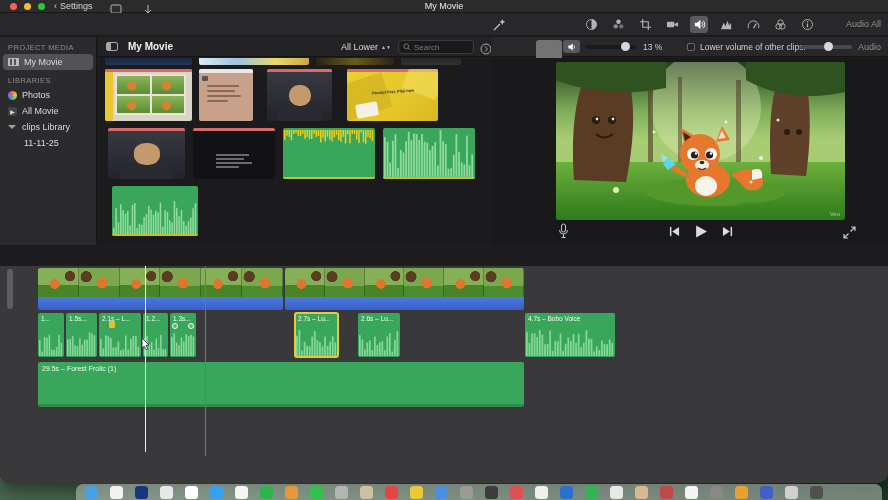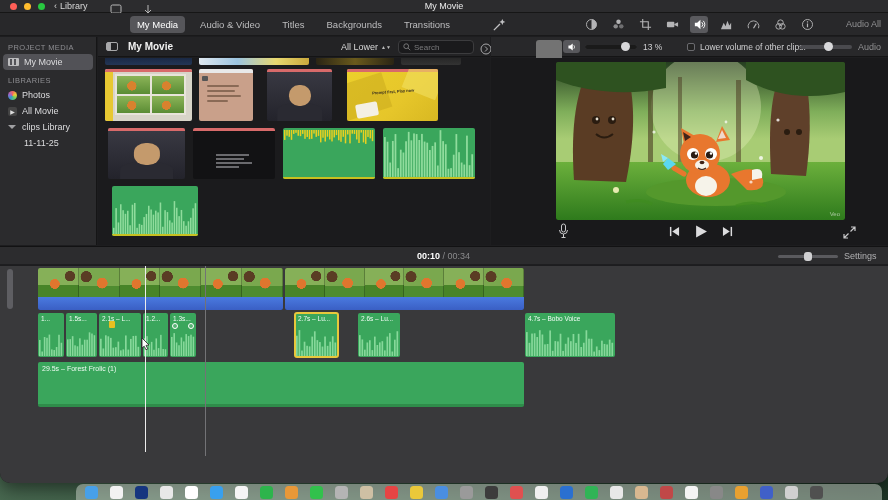--- a/index.html
+++ b/index.html
@@ -158,44 +158,37 @@
 <body>
 
 <div class="window">
 
   <div class="titlebar">
     <span class="tl r"></span>
     <span class="tl y"></span>
     <span class="tl g"></span>
     <span class="back">
       <span>‹</span>
-      <span>Library</span>
+      <span>Settings</span>
     </span>
     <span class="tbicon" style="left:110px">
       <svg viewBox="0 0 14 11">
           <rect x="1" y="1" width="10" height="8" rx="1.5" fill="none" stroke="currentColor"></rect>
           <path d="M11 9l3 2" stroke="currentColor"></path>
         </svg>
     </span>
     <span class="tbicon" style="left:141px">
       <svg viewBox="0 0 14 11">
           <path d="M7 1v7M4 6l3 3 3-3" fill="none" stroke="currentColor"></path>
         </svg>
     </span>
     <span class="tb-title">My Movie</span>
   </div>
 
   <div class="band1">
-    <div class="tabs">
-      <span class="tab active">My Media</span>
-      <span class="tab">Audio &amp; Video</span>
-      <span class="tab">Titles</span>
-      <span class="tab">Backgrounds</span>
-      <span class="tab">Transitions</span>
-    </div>
     <span class="wand">
       <svg viewBox="0 0 16 16">
           <path d="M2 14L8.5 7.5" stroke="currentColor" stroke-width="1.4" fill="none"></path>
           <path d="M11 2l1 2.2 2.2 1-2.2 1-1 2.2-1-2.2-2.2-1 2.2-1z" fill="currentColor"></path>
         </svg>
     </span>
     <div class="icon-strip">
       <span class="ticon">
         <svg viewBox="0 0 14 14">
             <circle cx="7" cy="7" r="5.4" fill="none" stroke="currentColor"></circle>
@@ -586,27 +579,20 @@
           <path d="M1 1v10L8.5 6z" fill="currentColor"></path>
         </svg>
     </div>
     <span class="expand">
       <svg viewBox="0 0 13 13">
           <path d="M8 1h4v4M5 12H1V8M12 1L7.5 5.5M1 12l4.5-4.5" fill="none" stroke="currentColor" stroke-width="1.2"></path>
         </svg>
     </span>
   </div>
 
-  <div class="tltoolbar">
-    <span class="timecode"><span>00:10</span><span class="rest"> / 00:34</span></span>
-    <span class="zslider">
-        <span class="knob"></span>
-      </span>
-    <span class="settings">Settings</span>
-  </div>
 
   <div class="timeline">
     <span class="miniscroll"></span>
 
     <div class="vclip vA">
       <div class="framestrip">
           <div class="frame"></div>
           <div class="frame"></div>
           <div class="frame"></div>
           <div class="frame"></div>

